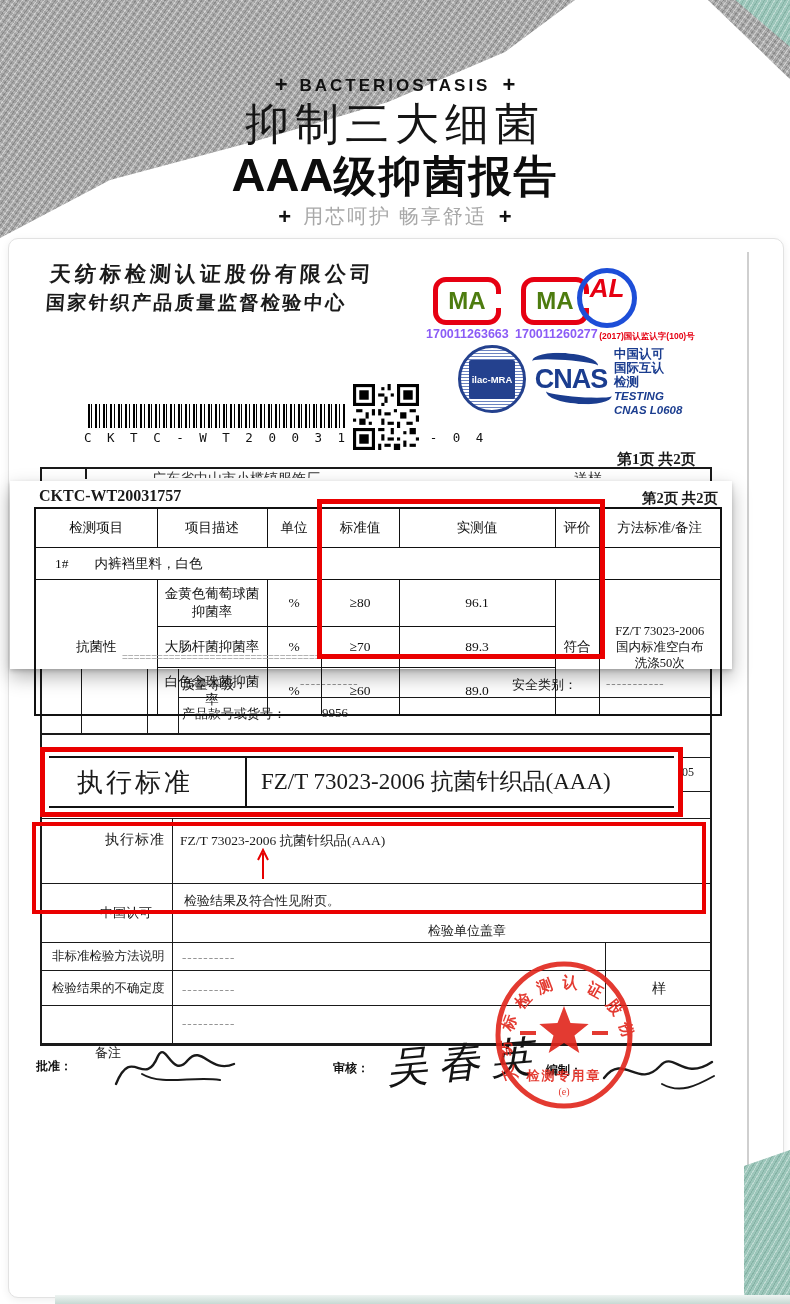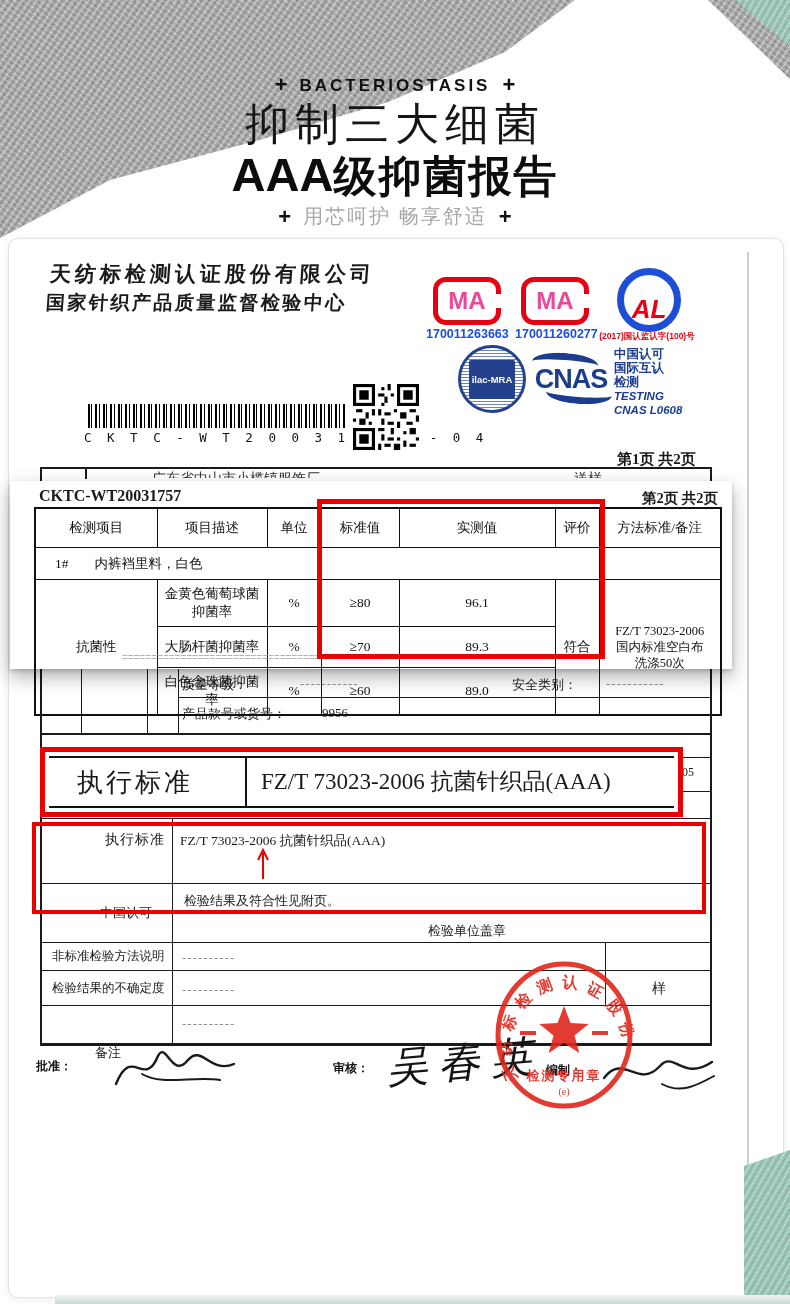--- a/index.html
+++ b/index.html
@@ -34,26 +34,26 @@
         border-radius:10px;box-shadow:0 2px 8px rgba(0,0,0,.07);z-index:1;}
   #pageEdge{left:747px;top:252px;width:2px;height:1036px;background:#cfcfcf;z-index:2;}
   .ser{font-family:"Liberation Serif",serif;color:#1a1a1a;}
   #labName{left:50px;top:260px;font-size:21px;font-weight:700;letter-spacing:4px;transform:skewX(-4deg);z-index:2;}
   #centerName{left:46px;top:290px;font-size:19px;font-weight:700;letter-spacing:2.5px;transform:skewX(-4deg);z-index:2;}
   #docTitle{left:84px;top:334px;font-size:40px;font-weight:700;letter-spacing:16px;color:#2356a8;z-index:2;}
   #barcode{left:88px;top:404px;width:258px;height:24px;z-index:2;
     background:repeating-linear-gradient(90deg,#000 0 2px,#fff 2px 3px,#000 3px 4px,#fff 4px 7px,#000 7px 9px,#fff 9px 11px,#000 11px 12px,#fff 12px 15px);}
   #barcodeText{left:84px;top:430px;font-family:"DejaVu Sans Mono",monospace;font-size:12.5px;letter-spacing:4px;color:#111;z-index:2;}
   
-  .cma{border:5px solid #e60012;border-radius:13px;color:#ec4899;display:flex;align-items:center;justify-content:center;
+  .cma{border:5px solid #e60012;border-radius:13px;color:#4d7c0f;display:flex;align-items:center;justify-content:center;
        font-weight:800;font-size:24px;letter-spacing:0;z-index:2;background:#fff;}
   .cma::after{content:"";position:absolute;right:-6px;width:8px;height:14px;background:#fff;}
-  .cmanum{width:80px;text-align:center;color:#1d4ed8;font-weight:700;font-size:12.5px;z-index:2;}
-  #cal{left:617px;top:268px;width:50px;height:50px;border:7px solid #1d4ed8;border-radius:50%;color:#e60012;
-       display:flex;align-items:flex-end;justify-content:center;font-weight:800;font-size:26px;font-style:italic;z-index:2;}
+  .cmanum{width:80px;text-align:center;color:#8b5cf6;font-weight:700;font-size:12.5px;z-index:2;}
+  #cal{left:577px;top:268px;width:50px;height:50px;border:5px solid #1d4ed8;border-radius:50%;color:#e60012;
+       display:flex;align-items:flex-start;justify-content:center;font-weight:800;font-size:26px;font-style:italic;z-index:2;}
   #calNum{left:592px;top:331px;width:110px;text-align:center;color:#e60012;font-weight:700;font-size:8.5px;z-index:2;}
   #ilac{left:458px;top:345px;width:62px;height:62px;border-radius:50%;border:3px solid #24418e;z-index:2;
         background:repeating-linear-gradient(0deg,#fff 0 2px,#6c83c0 2px 3px);display:flex;align-items:center;justify-content:center;}
   #ilac span{background:#24418e;color:#fff;font-size:9.5px;font-weight:800;padding:14px 3px;border-radius:2px;letter-spacing:0;}
   #cnas{left:528px;top:356px;width:86px;height:46px;z-index:2;position:absolute;}
   #cnas .word{position:absolute;left:0;top:8px;width:86px;text-align:center;font-size:27px;font-weight:800;color:#1b3d8f;letter-spacing:-1px;}
   #cnas::before{content:"";position:absolute;left:4px;top:-3px;width:66px;height:14px;border-top:7px solid #1b3d8f;border-radius:50%;transform:rotate(4deg);}
   #cnas::after{content:"";position:absolute;right:2px;bottom:-2px;width:66px;height:14px;border-bottom:7px solid #1b3d8f;border-radius:50%;transform:rotate(4deg);}
   #cnasLines{left:614px;top:347px;color:#1b3d8f;font-weight:700;font-size:12.5px;line-height:14px;z-index:2;}
   #cnasLines .en{font-size:11.5px;font-style:italic;}

